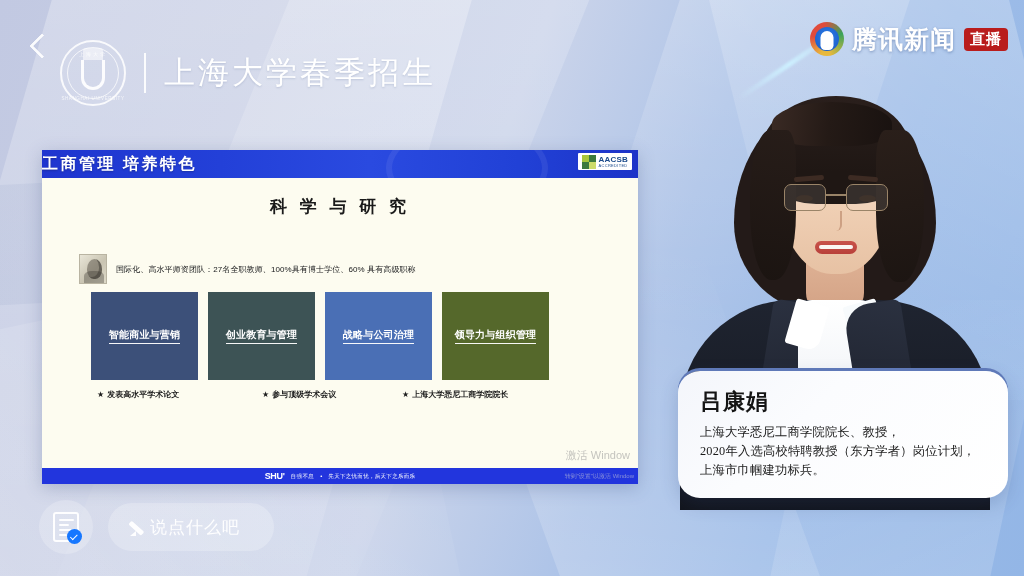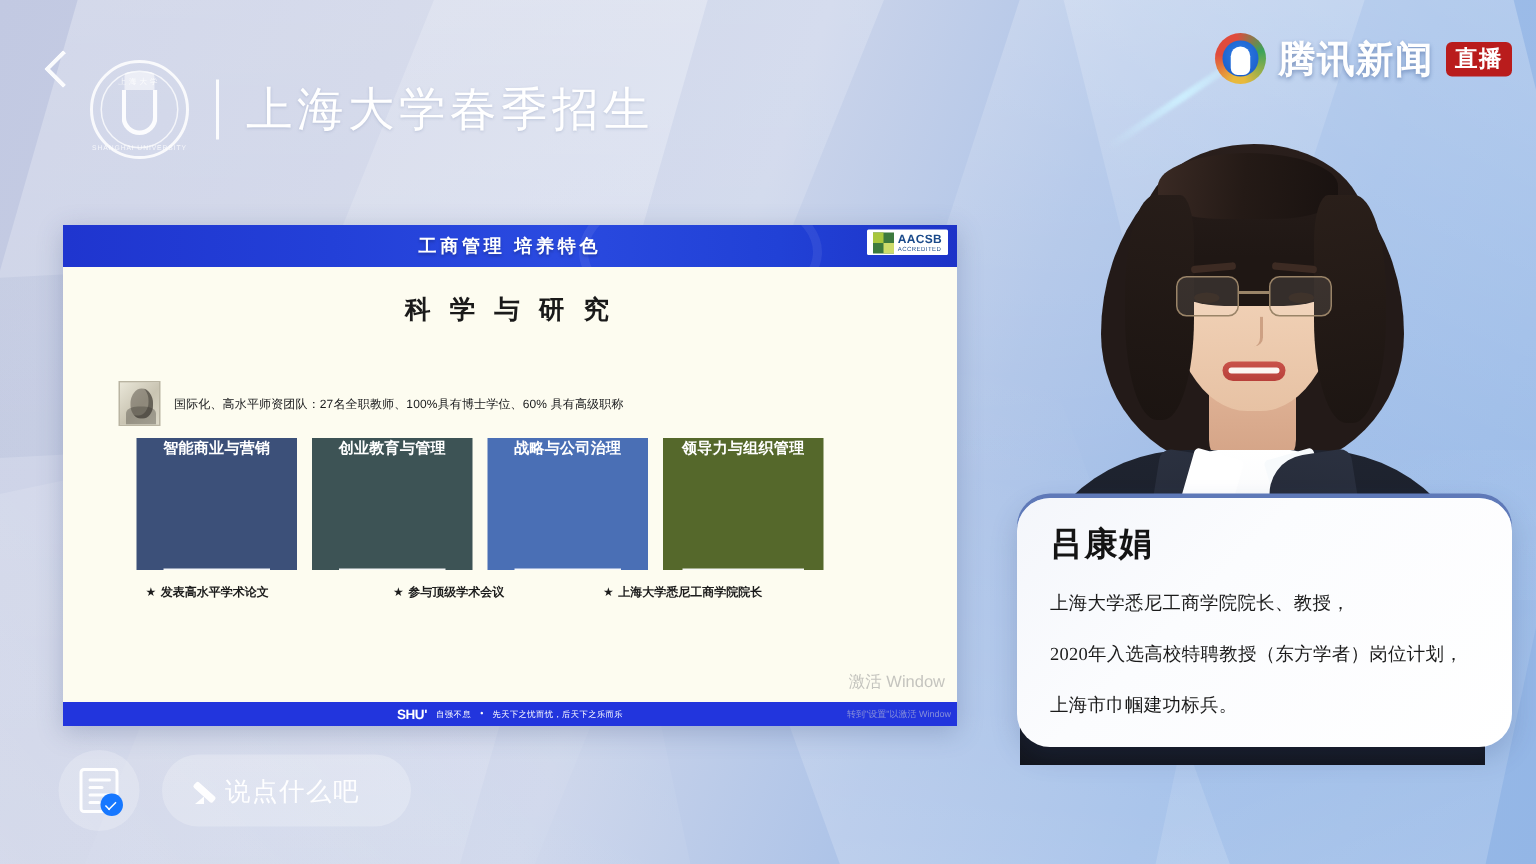--- a/index.html
+++ b/index.html
@@ -118,22 +118,22 @@
   }
   .sh-left { display:flex; align-items:center; gap:5px; padding-left:5px; z-index:2; }
   .mini-seal { width:17px; height:17px; border:1.2px solid rgba(255,255,255,.8); border-radius:50%; position:relative; }
   .mini-seal::after{ content:""; position:absolute; left:50%; top:4px; transform:translateX(-50%);
       width:6px; height:8px; border:1.4px solid rgba(255,255,255,.9); border-top:none; border-radius:0 0 4px 4px; }
   .sh-div { width:1px; height:15px; background:rgba(255,255,255,.55); margin:0 2px; }
   .silc-mark { display:flex; align-items:center; gap:3px; }
   .silc-txt { font-size:10px; font-weight:800; color:#fff; letter-spacing:-.4px; }
   .silc-cn { font-size:4.5px; color:rgba(255,255,255,.92); line-height:1.25; letter-spacing:-.2px; }
   .sh-title {
-    position:absolute; left:0; right:0; text-align:center; z-index:2;
-    font-size:12px; font-weight:700; color:#fff; letter-spacing:2.5px;
+    position:absolute; left:0; right:0; text-align:left; z-index:2;
+    font-size:16px; font-weight:700; color:#fff; letter-spacing:2.5px;
     text-shadow:0 1px 2px rgba(0,0,0,.25);
   }
   .aacsb {
     position:absolute; right:6px; top:3px; z-index:3;
     background:#fff; padding:1.5px 4px; border-radius:1px;
     display:flex; align-items:center; gap:3px;
   }
   .aacsb-glyph { width:14px; height:14px; position:relative; background:#3d7a3d; }
   .aacsb-glyph::before{ content:""; position:absolute; left:0; top:0; width:7px; height:7px; background:#a8c63c; }
   .aacsb-glyph::after { content:""; position:absolute; right:0; bottom:0; width:7px; height:7px; background:#cddc6a; }
@@ -158,21 +158,21 @@
     box-shadow:inset -3px -2px 0 rgba(40,38,32,.4);
   }
   .lead-thumb::after{
     content:""; position:absolute; left:4px; top:16px; width:20px; height:12px;
     background:rgba(55,52,45,.35); border-radius:40% 40% 0 0;
   }
   .lead-text { font-size:8px; font-weight:400; color:#17181a; letter-spacing:.1px; white-space:nowrap;text-align:center; }
 
   .boxes { display:flex; gap:10px; margin:8px 0 0 49px; }
   .box {
-    width:107px; height:88px; display:flex; justify-content:center;
+    width:107px; height:88px; display:flex; align-items:center; justify-content:center;
     position:relative;
   }
   .box span {
     font-size:10px; font-weight:700; color:#fff; letter-spacing:.2px;
     border-bottom:1.2px solid rgba(255,255,255,.95); padding-bottom:1px; white-space:nowrap;
   }
   .box.b4 span { font-size:10px; }
 
   .stars { display:flex; margin:9px 0 0 55px; }
   .star-item { font-size:8px; font-weight:700; color:#1c1c1c; white-space:nowrap; }
@@ -261,21 +261,21 @@
 
   
   .bio-card {
     position:absolute; right:16px; bottom:78px; width:330px; padding:16px 20px 18px 22px;
     border-radius:22px;
     background:linear-gradient(135deg,#f4f6fb 0%,#fbfcfe 38%,#ffffff 100%);
     box-shadow:0 -3px 0 0 #5f79b8, 0 6px 18px rgba(50,70,120,.22);
     font-family:Liberation Serif, serif;
   }
   .bio-name { font-size:22px; font-weight:800; color:#141414; letter-spacing:1px; margin-bottom:6px; }
-  .bio-line { font-size:12.3px; color:#1b1b1b; line-height:1.55; letter-spacing:.2px;margin-top:15px; }
+  .bio-line { font-size:12.3px; color:#1b1b1b; line-height:1.55; letter-spacing:.2px; }
 
   
   .doc-btn {
     position:absolute; left:39px; bottom:22px; width:54px; height:54px; border-radius:50%;
     background:rgba(255,255,255,.22); display:flex; align-items:center; justify-content:center; cursor:pointer;
   }
   .doc-glyph { width:26px; height:30px; border:2.2px solid rgba(255,255,255,.95);
       border-radius:3px; position:relative; }
   .doc-glyph i { position:absolute; left:4px; height:2px; background:rgba(255,255,255,.95); border-radius:1px; }
   .doc-glyph i:nth-child(1){ top:5px;  width:15px; }

